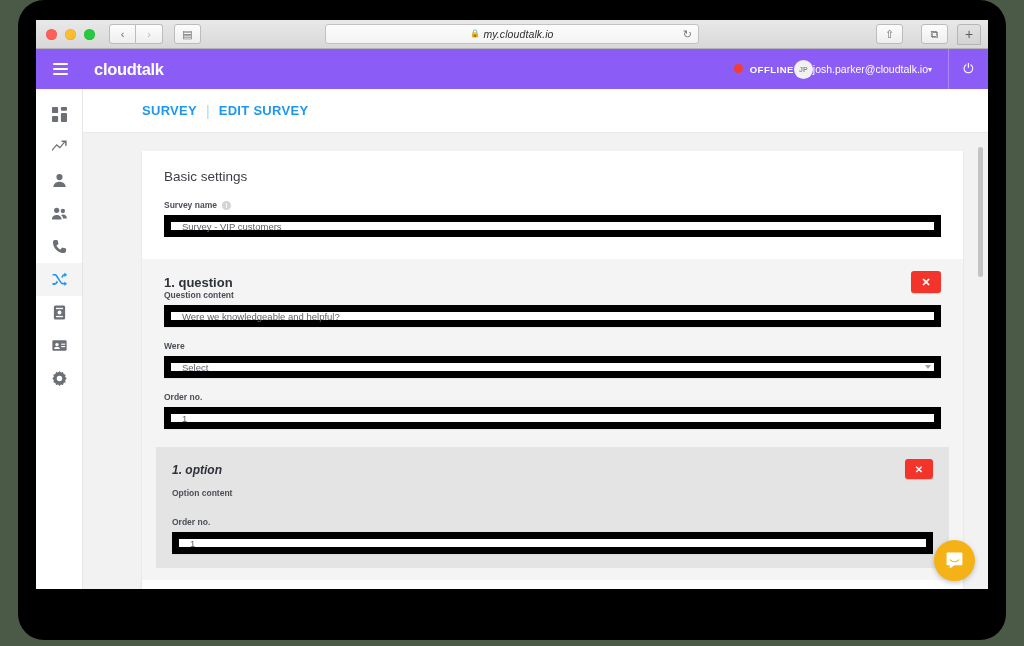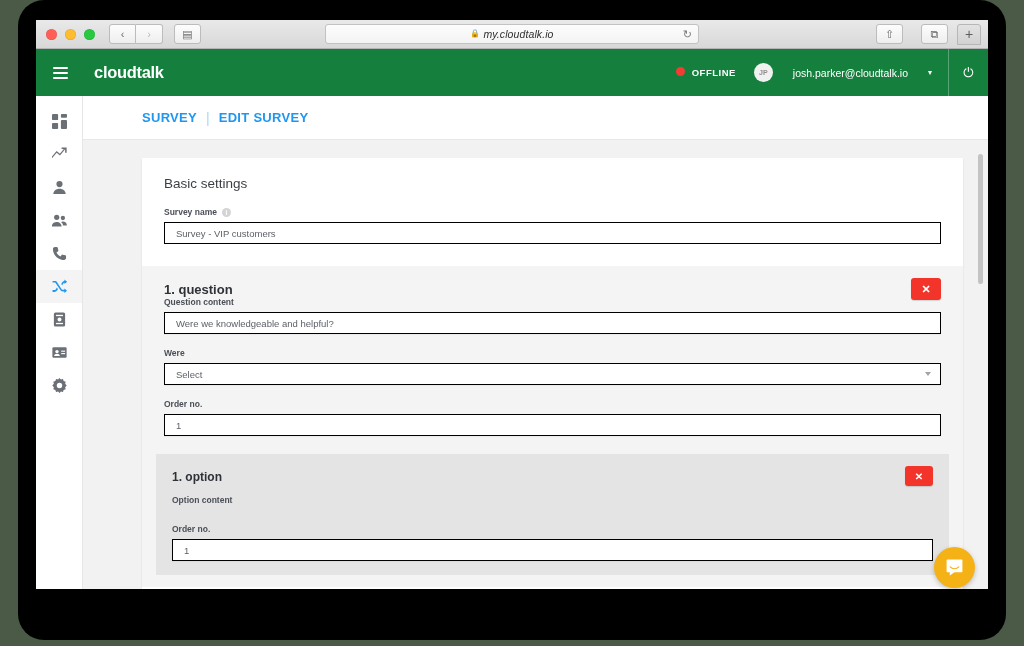--- a/index.html
+++ b/index.html
@@ -74,38 +74,38 @@
   .plusbtn {
     width: 24px; height: 21px; margin-left: 2px;
     background: linear-gradient(#e2e2e2,#d2d2d2);
     border: 1px solid #b6b6b6; border-radius: 3px 3px 0 0;
     display: flex; align-items: center; justify-content: center;
     color: #5c5c5c; font-size: 14px; line-height: 1;
   }
 
   
   .appbar {
-    height: 47px; background: #15803d;
+    height: 40px; background: #8b5cf6;
     display: flex; align-items: center;
     position: relative;
   }
   .burger { margin-left: 17px; display: flex; flex-direction: column; gap: 3px; cursor: pointer; }
   .burger span { display: block; width: 15px; height: 2px; background: #fff; border-radius: 1px; }
   .brand {
     margin-left: 26px; color: #fff;
     font-size: 16.5px; font-weight: bold; letter-spacing: -.3px;
   }
   .appbar-right {
     position: absolute; right: 0; top: 0; height: 100%;
     display: flex; align-items: center;
   }
-  .status { display: flex; gap: 7px; margin-right: 18px; }
+  .status { display: flex; gap: 7px; }
   .status .sdot { width: 9px; height: 9px; border-radius: 50%; background: #f43d32; }
   .status .slabel { color: #fff; font-size: 9.5px; font-weight: bold; letter-spacing: .5px; }
-  .useracct { display: flex; align-items: center; gap: 20px; padding-right: 16px; }
+  .useracct { display: flex; align-items: center; gap: 0; padding-right: 16px; }
   .avatar {
     width: 19px; height: 19px; border-radius: 50%;
     background: #f1f1f1; color: #8d8d8d;
     font-size: 7px; font-weight: bold;
     display: flex; align-items: center; justify-content: center;
   }
   .uemail { color: #fff; font-size: 10.5px; }
   .ucaret { color: #fff; font-size: 8px; }
   .powerwrap {
     border-left: 1px solid rgba(255,255,255,.28);
@@ -163,21 +163,21 @@
     display: flex; align-items: center; gap: 5px;
     margin-bottom: 5px;
   }
   .infoico {
     width: 9px; height: 9px; border-radius: 50%;
     background: #d4d4d4; color: #fff;
     font-size: 6.5px; line-height: 9px; text-align: center;
     font-weight: bold;
   }
   .fld-input {
-    background: #fff; border: 1px solid #000000;
+    background: #fff; border: 7px solid #000000;
     height: 22px; display: flex; align-items: center;
     padding: 0 11px;
     font-size: 9.5px; color: #5d6168;
   }
   .fld-input.shadow { box-shadow: 0 1px 1px rgba(0,0,0,.04); }
 
   
   .qpanel {
     background: #f4f4f4;
     margin: 22px -22px 0 -22px;
@@ -207,21 +207,21 @@
     border-top: 4px solid #a0a4aa;
   }
 
   
   .opanel {
     background: #e4e4e4;
     margin: 18px -8px 0 -8px;
     padding: 16px 16px 14px 16px;
     position: relative;
   }
-  .ohead { font-size: 12px; font-weight: bold; color: #2e3238; margin-bottom: 11px; }
+  .ohead { font-size: 12px; font-weight: bold; color: #2e3238; margin-bottom: 11px; font-style: italic; }
   .odel {
     position: absolute; right: 16px; top: 12px;
     width: 28px; height: 20px; background: #f2342a;
     border-radius: 3px;
     display: flex; align-items: center; justify-content: center;
     color: #fff; font-size: 10px; font-weight: bold;
     cursor: pointer;
     box-shadow: 0 1px 1px rgba(0,0,0,.14);
   }
 

